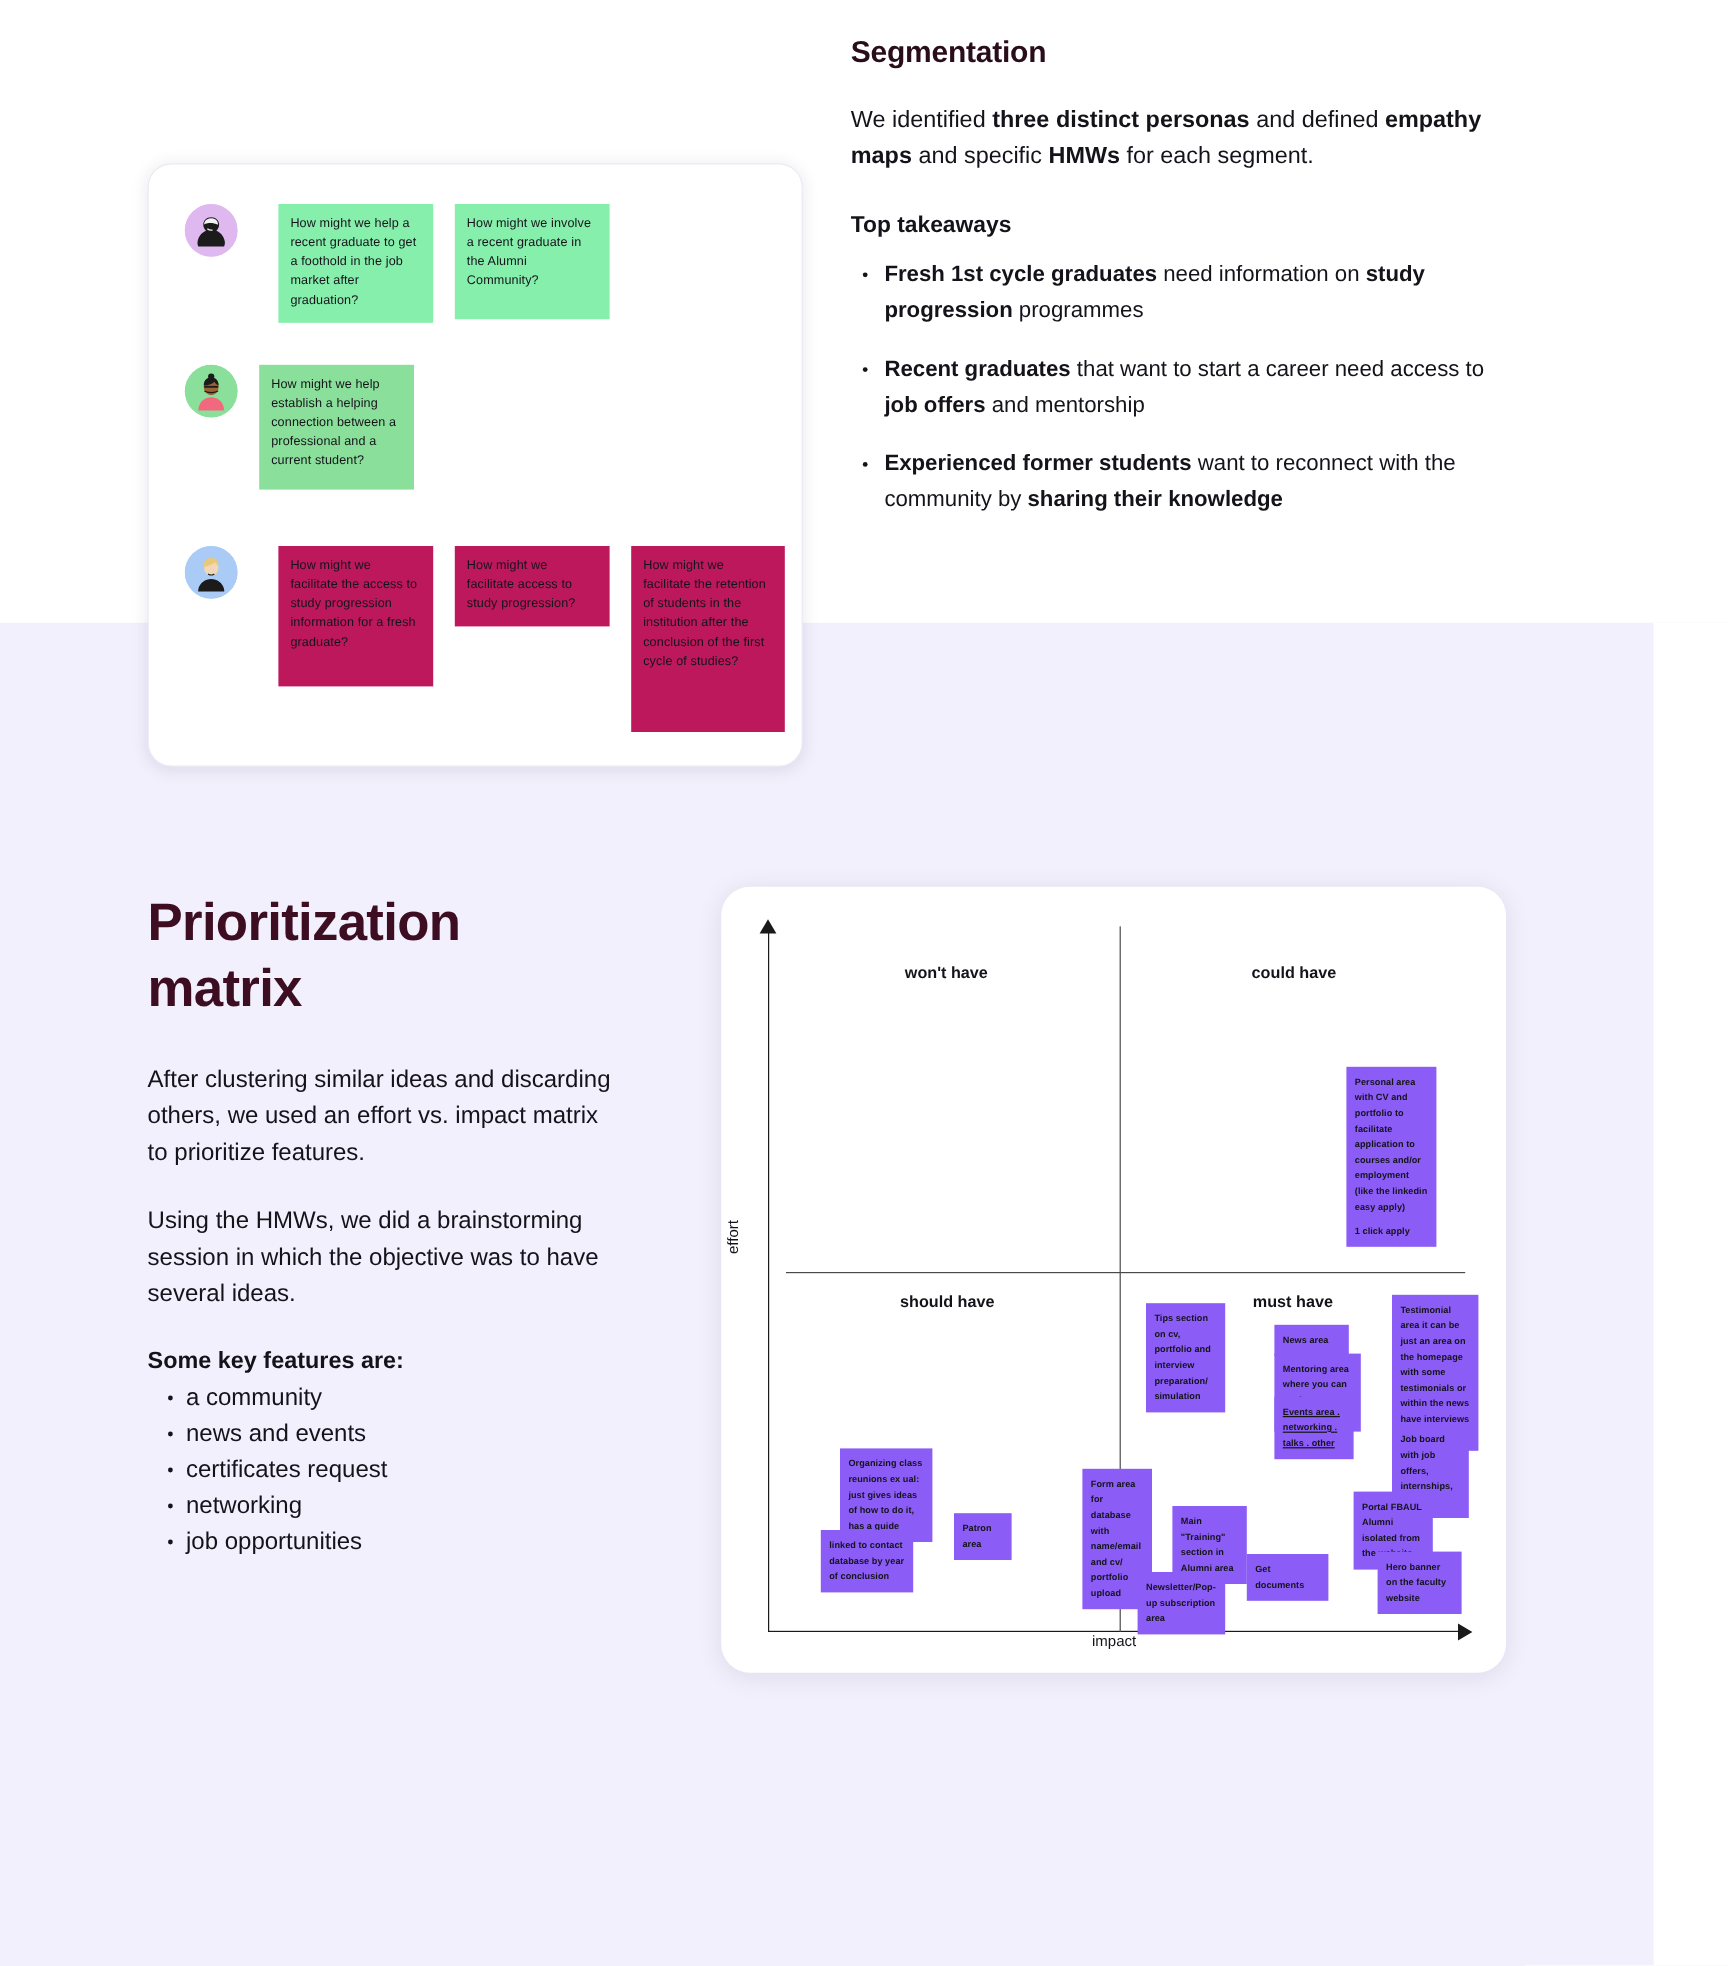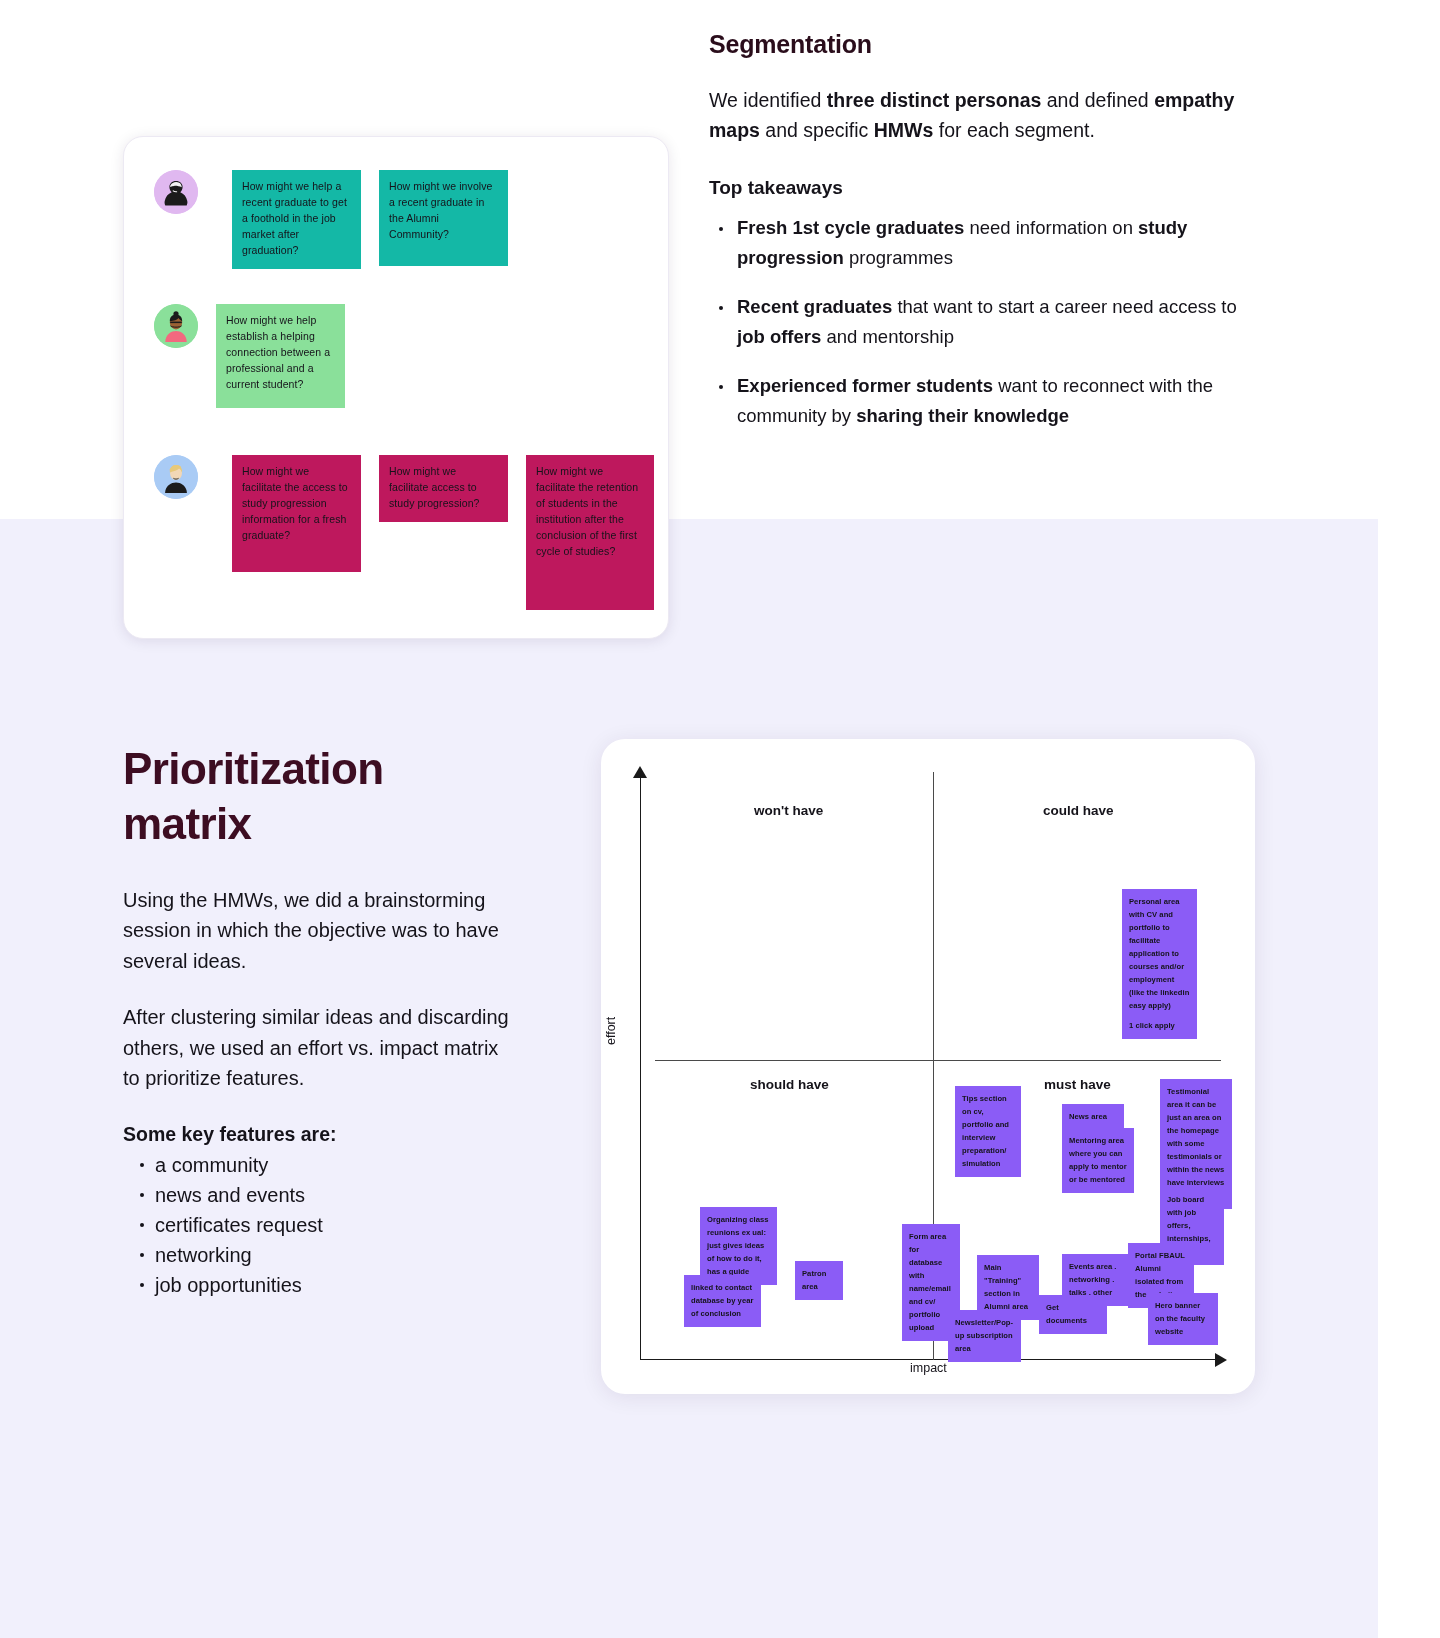--- a/index.html
+++ b/index.html
@@ -46,21 +46,21 @@
     position: relative; overflow: hidden;
   }
   .avatar svg { display: block; width: 44px; height: 44px; }
   .note {
     font-size: 10.5px;
     line-height: 1.52;
     color: #15131a;
     padding: 9px 10px 10px 10px;
     letter-spacing: .1px;
   }
-  .note-purple { background: #14b8a6; }
+  .note-purple { background: #86efac; }
   .note-green  { background: #8ae09a; }
   .note-blue   { background: #be185d; }
 
   
   .seg-col { position: absolute; left: 709px; top: 30px; width: 560px; }
   .h2 {
     font-size: 25px; font-weight: 700; color: #2a0d1b;
     letter-spacing: -.2px;
   }
   .seg-para {
@@ -240,22 +240,22 @@
     <ul class="takeaways">
       <li><span class="dot"></span><b>Fresh 1st cycle graduates</b><span> need information on </span><b>study progression</b><span> programmes</span></li>
       <li><span class="dot"></span><b>Recent graduates</b><span> that want to start a career need access to </span><b>job offers</b><span> and mentorship</span></li>
       <li><span class="dot"></span><b>Experienced former students</b><span> want to reconnect with the community by </span><b>sharing their knowledge</b><span></span></li>
     </ul>
   </div>
 
   <div class="prio-col">
     <h1 class="h1"><span>Prioritization</span><br><span>matrix</span></h1>
 
+    <p class="prio-p">After clustering similar ideas and discarding others, we used an effort vs. impact matrix to prioritize features.</p>
     <p class="prio-p">Using the HMWs, we did a brainstorming session in which the objective was to have several ideas.</p>
-    <p class="prio-p">After clustering similar ideas and discarding others, we used an effort vs. impact matrix to prioritize features.</p>
 
     <div class="feat-head">Some key features are:</div>
     <ul class="feat-list">
       <li><span class="dot"></span><span>a community</span></li>
       <li><span class="dot"></span><span>news and events</span></li>
       <li><span class="dot"></span><span>certificates request</span></li>
       <li><span class="dot"></span><span>networking</span></li>
       <li><span class="dot"></span><span>job opportunities</span></li>
     </ul>
   </div>
@@ -276,21 +276,21 @@
   <div class="quad-label" style="left:1043px; top:803px;">could have</div>
   <div class="quad-label" style="left:750px; top:1077px;">should have</div>
   <div class="quad-label" style="left:1044px; top:1077px;">must have</div>
 
   <div class="sticky" style="left:1122px; top:889px; width:75px;"><span>Personal area with CV and portfolio to facilitate application to courses and/or employment (like the linkedin easy apply)</span><span class="gap"></span><span>1 click apply</span></div>
 
   <div class="sticky" style="left:955px; top:1086px; width:66px;">Tips section on cv, portfolio and interview preparation/ simulation</div>
   <div class="sticky" style="left:1062px; top:1104px; width:62px;">News area</div>
   <div class="sticky" style="left:1062px; top:1128px; width:72px;">Mentoring area where you can apply to mentor or be mentored</div>
   <div class="sticky" style="left:1160px; top:1079px; width:72px;">Testimonial area it can be just an area on the homepage with some testimonials or within the news have interviews with alumni</div>
-  <div class="sticky" style="left:1062px; top:1254px; width:66px;">Events area . networking . talks . other</div>
+  <div class="sticky" style="left:1062px; top:1164px; width:66px;text-decoration:underline;">Events area . networking . talks . other</div>
   <div class="sticky" style="left:1160px; top:1187px; width:64px;">Job board with job offers, internships, etc.</div>
 
   <div class="sticky" style="left:700px; top:1207px; width:77px;">Organizing class reunions ex ual: just gives ideas of how to do it, has a guide</div>
   <div class="sticky" style="left:684px; top:1275px; width:77px;">linked to contact database by year of conclusion</div>
   <div class="sticky" style="left:795px; top:1261px; width:48px;">Patron area</div>
   <div class="sticky" style="left:902px; top:1224px; width:58px;">Form area for database with name/email and cv/ portfolio upload</div>
   <div class="sticky" style="left:977px; top:1255px; width:62px;">Main "Training" section in Alumni area</div>
   <div class="sticky" style="left:1128px; top:1243px; width:66px;">Portal FBAUL Alumni isolated from the website</div>
   <div class="sticky" style="left:1039px; top:1295px; width:68px;">Get documents</div>
   <div class="sticky" style="left:948px; top:1310px; width:73px;">Newsletter/Pop-up subscription area</div>

